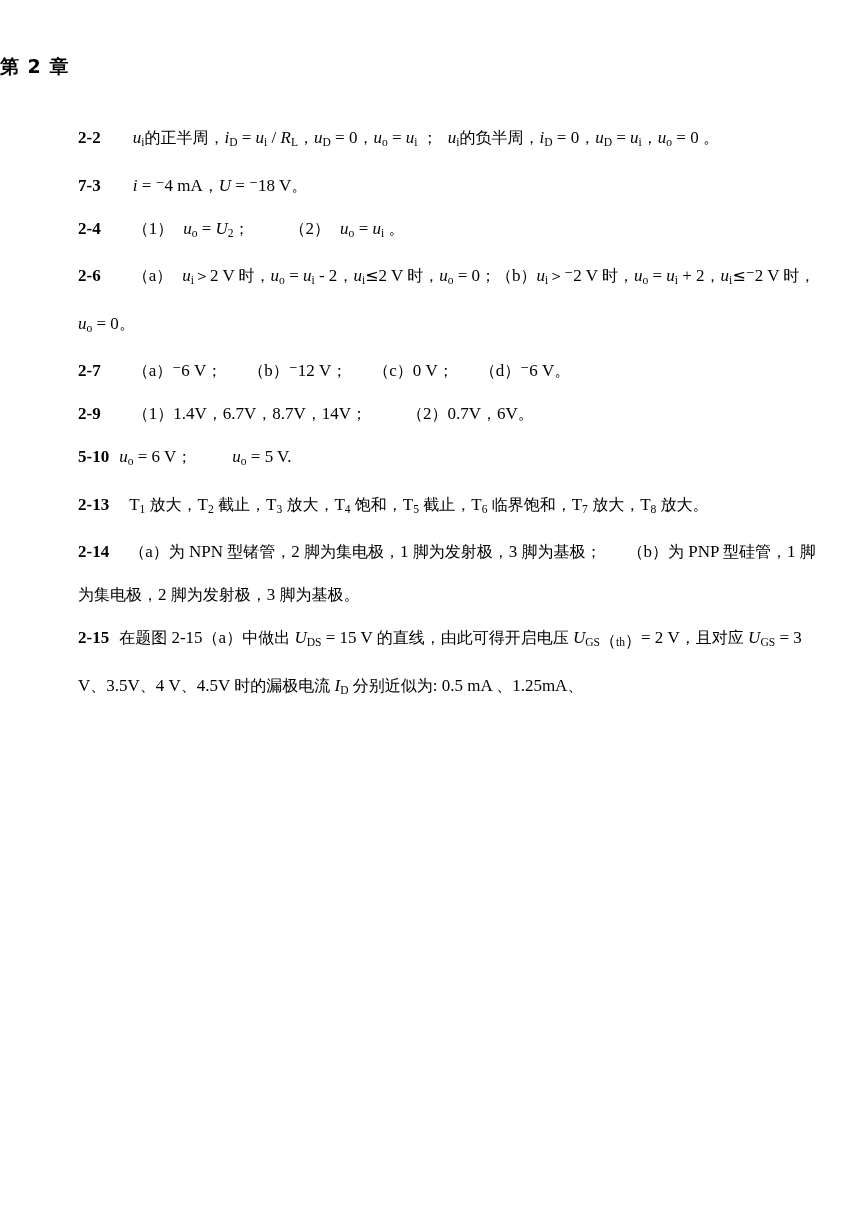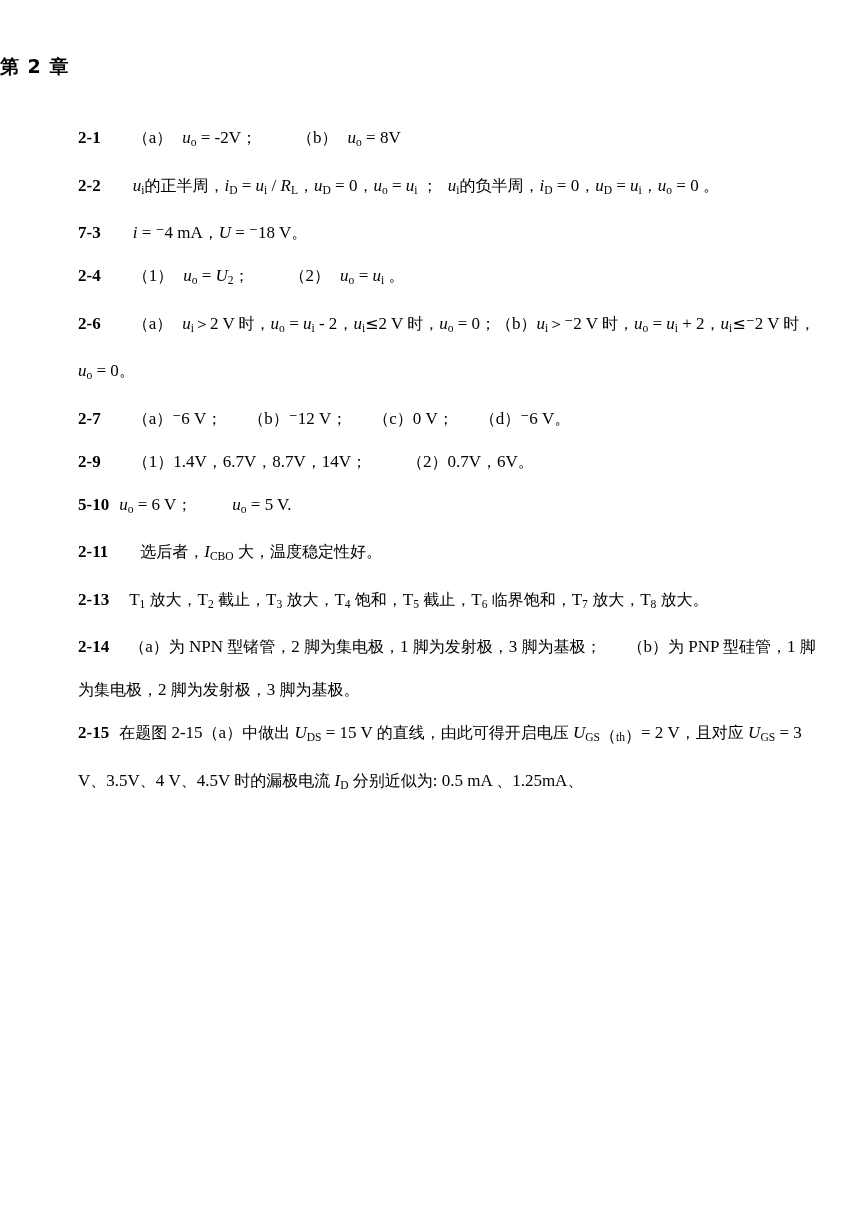--- a/index.html
+++ b/index.html
@@ -85,23 +85,20 @@
 </head>
 <body>
 
 <div class="page">
 
 
   <h2 class="chapter-heading cjk-title">第 2 章</h2>
 
   <div class="problems">
 
-    <p class="prob">
-      <span class="pnum">2-1</span><span class="indent1"></span><span class="ptext"><span class="cjk">（</span>a<span class="cjk">）</span><span class="gap-sm"></span><i>u</i><sub>o</sub> = -2V<span class="cjk">；</span><span class="gap-lg"></span><span class="cjk">（</span>b<span class="cjk">）</span><span class="gap-sm"></span><i>u</i><sub>o</sub> = 8V</span>
-    </p>
 
     <p class="prob">
       <span class="pnum">2-2</span><span class="indent1"></span><span class="ptext"><i>u</i><sub>i</sub><span class="cjk">的正半周，</span><i>i</i><sub>D</sub> = <i>u</i><sub>i</sub> / <i>R</i><sub>L</sub><span class="cjk">，</span><i>u</i><sub>D</sub> = 0<span class="cjk">，</span><i>u</i><sub>o</sub> = <i>u</i><sub>i</sub> <span class="cjk">；</span><span class="gap-sm"></span><i>u</i><sub>i</sub><span class="cjk">的负半周，</span><i>i</i><sub>D</sub> = 0<span class="cjk">，</span><i>u</i><sub>D</sub> = <i>u</i><sub>i</sub><span class="cjk">，</span><i>u</i><sub>o</sub> = 0 <span class="cjk">。</span></span>
     </p>
 
     <p class="prob">
       <span class="pnum">7-3</span><span class="indent1"></span><span class="ptext"><i>i</i> = <span class="nb">⁻4 mA</span><span class="cjk">，</span><i>U</i> = <span class="nb">⁻18 V</span><span class="cjk">。</span></span>
     </p>
 
     <p class="prob">
@@ -118,23 +115,20 @@
     </p>
 
     <p class="prob">
       <span class="pnum">2-9</span><span class="indent1"></span><span class="ptext"><span class="cjk">（</span>1<span class="cjk">）</span>1.4V<span class="cjk">，</span>6.7V<span class="cjk">，</span>8.7V<span class="cjk">，</span>14V<span class="cjk">；</span><span class="gap-lg"></span><span class="cjk">（</span>2<span class="cjk">）</span>0.7V<span class="cjk">，</span>6V<span class="cjk">。</span></span>
     </p>
 
     <p class="prob">
       <span class="pnum">5-10</span><span class="gap-sm"></span><span class="ptext"><i>u</i><sub>o</sub> = 6 V<span class="cjk">；</span><span class="gap-lg"></span><i>u</i><sub>o</sub> = 5 V.</span>
     </p>
 
-    <p class="prob">
-      <span class="pnum">2-11</span><span class="indent1"></span><span class="ptext"><span class="cjk">选后者，</span><i>I</i><sub>CBO</sub> <span class="cjk">大，温度稳定性好。</span></span>
-    </p>
 
     <p class="prob">
       <span class="pnum">2-13</span><span class="indent2"></span><span class="ptext">T<sub>1</sub> <span class="cjk">放大，</span>T<sub>2</sub> <span class="cjk">截止，</span>T<sub>3</sub> <span class="cjk">放大，</span>T<sub>4</sub> <span class="cjk">饱和，</span>T<sub>5</sub> <span class="cjk">截止，</span>T<sub>6</sub> <span class="cjk">临界饱和，</span>T<sub>7</sub> <span class="cjk">放大，</span>T<sub>8</sub> <span class="cjk">放大。</span></span>
     </p>
 
     <p class="prob">
       <span class="pnum">2-14</span><span class="indent2"></span><span class="ptext"><span class="cjk">（</span>a<span class="cjk">）为</span> NPN <span class="cjk">型锗管，</span>2 <span class="cjk">脚为集电极，</span>1 <span class="cjk">脚为发射极，</span>3 <span class="cjk">脚为基极；</span><span class="gap-md"></span><span class="cjk">（</span>b<span class="cjk">）为</span> PNP <span class="cjk">型硅管，</span>1 <span class="cjk">脚为集电极，</span>2 <span class="cjk">脚为发射极，</span>3 <span class="cjk">脚为基极。</span></span>
     </p>
 
     <p class="prob">

